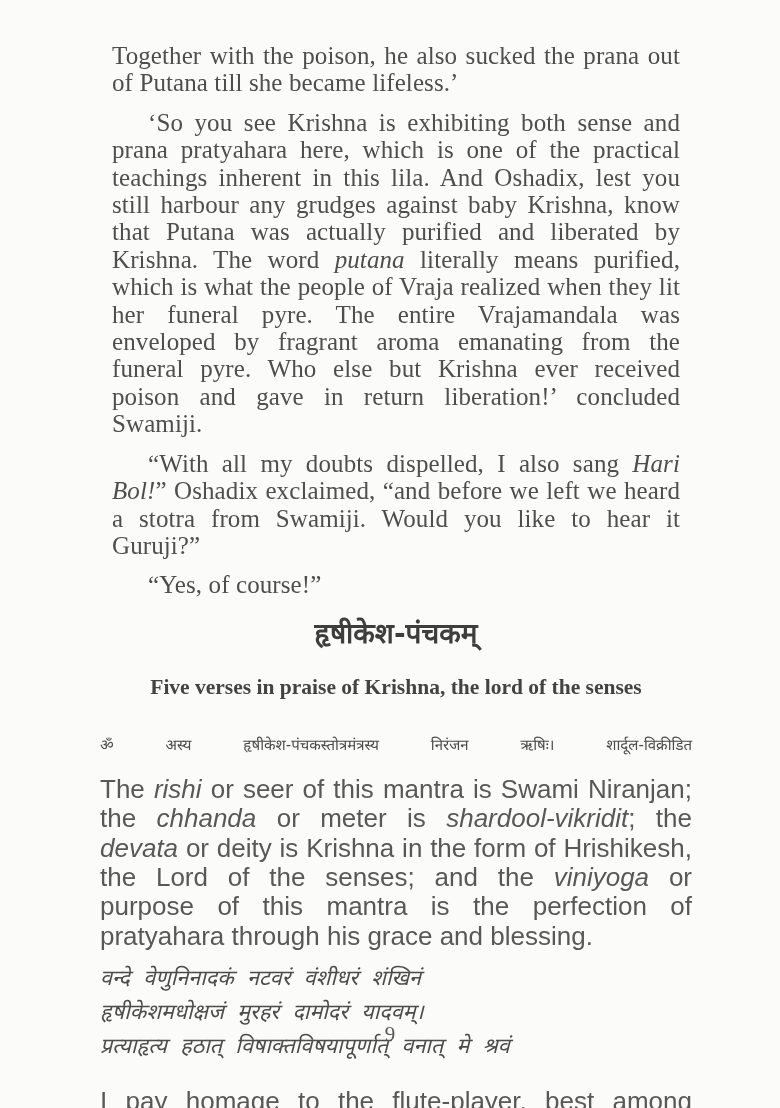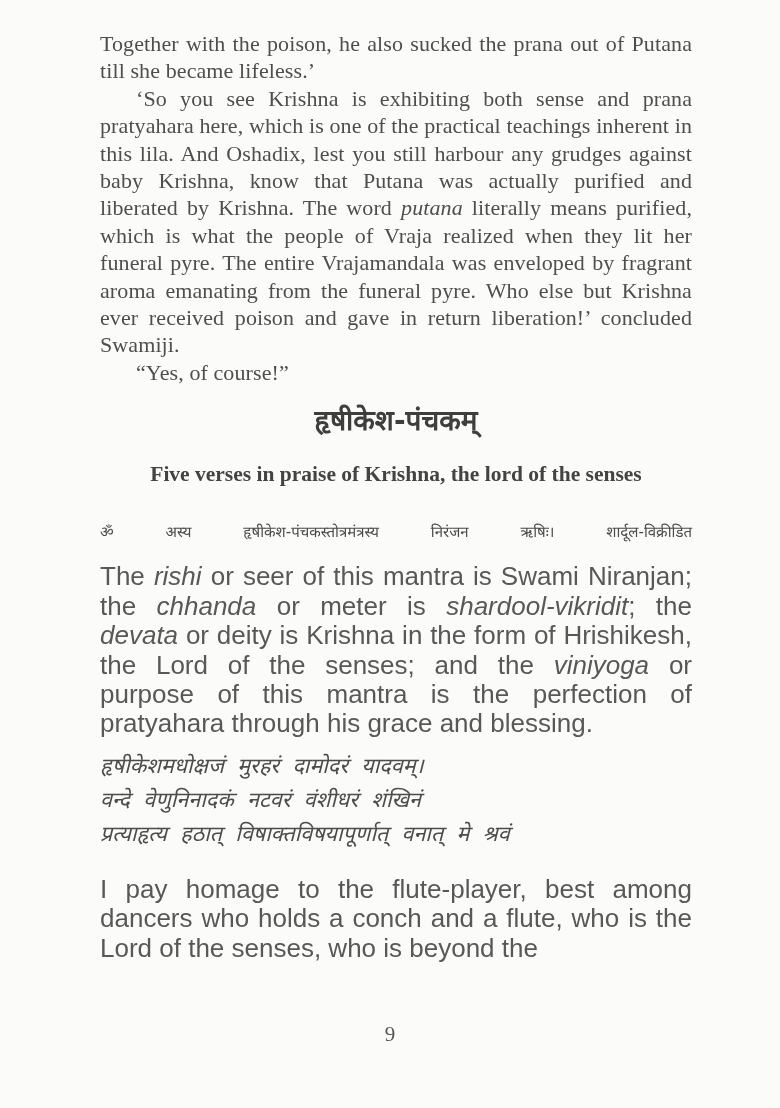--- a/index.html
+++ b/index.html
@@ -16,22 +16,22 @@
     overflow: hidden;
   }
   .content {
     position: absolute;
     left: 100px;
     top: 30px;
     width: 592px;
   }
   
   .body-para {
-    margin: 0;
-    font-size: 22px;
+    margin: 12px;
+    font-size: 25px;
     line-height: 27.4px;
     text-align: justify;
     letter-spacing: 0.1px;
   }
   .body-para.indent {
     text-indent: 36px;
   }
   .body-para em, .explain em {
     font-style: italic;
   }
@@ -108,36 +108,37 @@
 </style>
 </head>
 <body>
 
 <div class="content">
 
   <p class="body-para"><span>Together with the poison, he also sucked the prana out of Putana till she became lifeless.’</span></p>
 
   <p class="body-para indent"><span>‘So you see Krishna is exhibiting both sense and prana pratyahara here, which is one of the practical teachings inherent in this lila. And Oshadix, lest you still harbour any grudges against baby Krishna, know that Putana was actually purified and liberated by Krishna. The word </span><em>putana</em><span> literally means purified, which is what the people of Vraja realized when they lit her funeral pyre. The entire Vrajamandala was enveloped by fragrant aroma emanating from the funeral pyre. Who else but Krishna ever received poison and gave in return liberation!’ concluded Swamiji.</span></p>
 
+  <p class="body-para indent"><span>“With all my doubts dispelled, I also sang </span><em>Hari Bol!</em><span>” Oshadix exclaimed, “and before we left we heard a stotra from Swamiji. Would you like to hear it Guruji?”</span></p>
 
   <p class="body-para indent"><span>“Yes, of course!”</span></p>
 
   <h2 class="heading-dev">हृषीकेश-पंचकम्</h2>
 
   <h3 class="subtitle">Five verses in praise of Krishna, the lord of the senses</h3>
 
   <div class="mantra">
     <div class="mantra-line">ॐ अस्य हृषीकेश-पंचकस्तोत्रमंत्रस्य निरंजन ऋषिः। शार्दूल-विक्रीडित</div>
   </div>
 
   <p class="explain"><span>The </span><em>rishi</em><span> or seer of this mantra is Swami Niranjan; the </span><em>chhanda</em><span> or meter is </span><em>shardool-vikridit</em><span>; the </span><em>devata</em><span> or deity is Krishna in the form of Hrishikesh, the Lord of the senses; and the </span><em>viniyoga</em><span> or purpose of this mantra is the perfection of pratyahara through his grace and blessing.</span></p>
 
   <div class="verse">
+    <div class="verse-line">वन्दे वेणुनिनादकं नटवरं वंशीधरं शंखिनं</div>
     <div class="verse-line">हृषीकेशमधोक्षजं मुरहरं दामोदरं यादवम्।</div>
-    <div class="verse-line">वन्दे वेणुनिनादकं नटवरं वंशीधरं शंखिनं</div>
     <div class="verse-line">प्रत्याहृत्य हठात् विषाक्तविषयापूर्णात् वनात् मे श्रवं</div>
   </div>
 
   <p class="explain translation">I pay homage to the flute-player, best among dancers who holds a conch and a flute, who is the Lord of the senses, who is beyond the</p>
 
 </div>
 
 <div class="page-number">9</div>
 
 </body></html>

